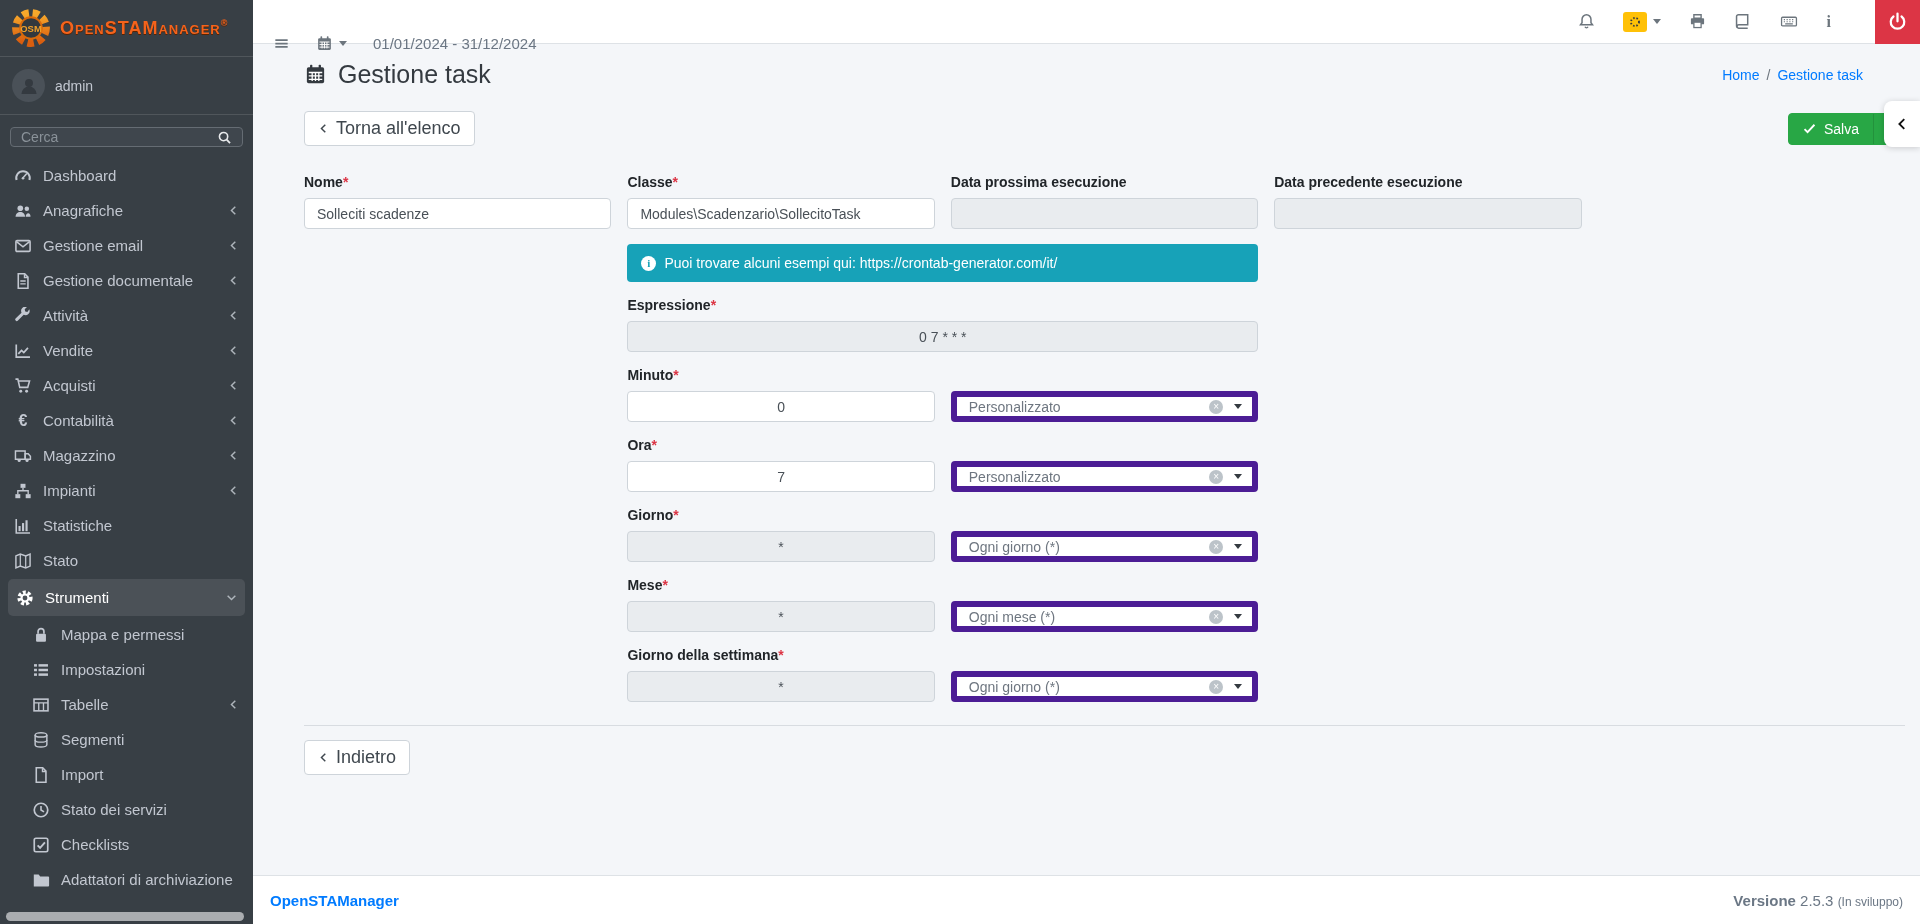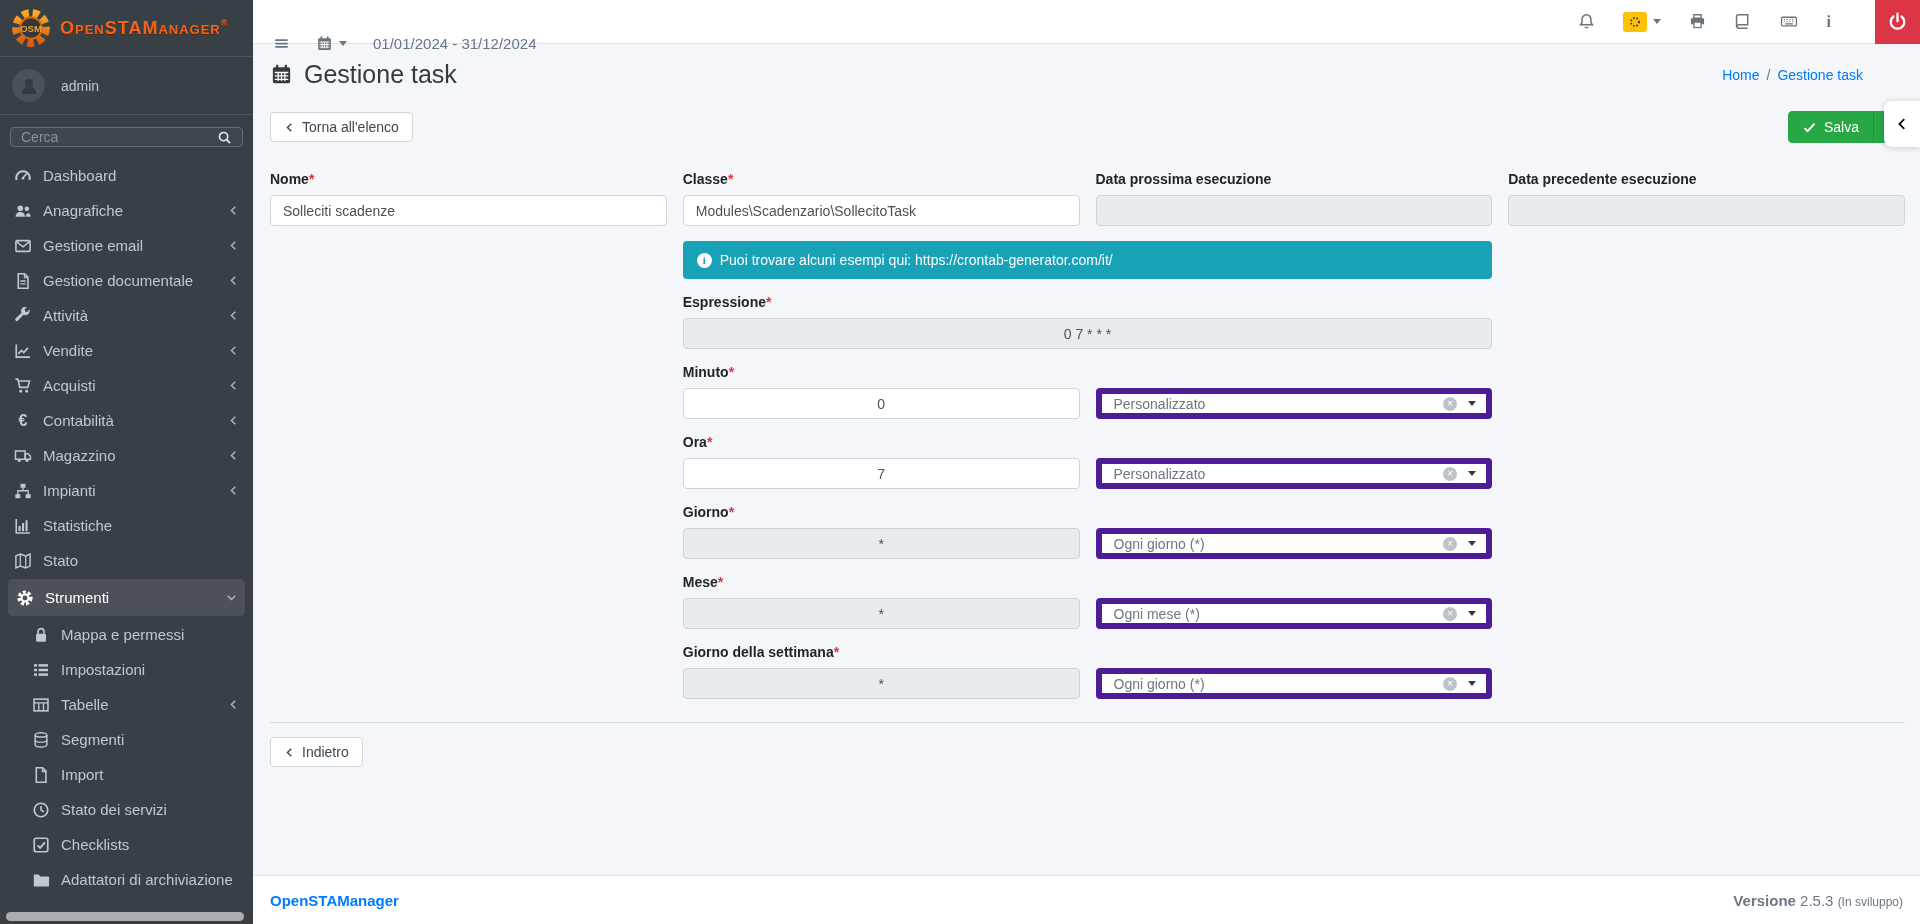--- a/index.html
+++ b/index.html
@@ -7,21 +7,21 @@
     font-family:"Liberation Sans", sans-serif; background:#f4f6f9; }
   .app { display:flex; width:1920px; height:924px; }
 
   
   .sidebar { width:253px; flex:none; background:#383f45; color:#c2c7d0; position:relative; overflow:hidden; }
   .brand { height:57px; display:flex; align-items:center; gap:8px; padding:0 10px;
            border-bottom:1px solid rgba(255,255,255,.12); }
   .brand-name { font-weight:bold; font-variant:small-caps; letter-spacing:1px; font-size:18px;
                 color:#f4631c; text-shadow:0 1px 0 #5a2300; white-space:nowrap; }
   .brand-reg { font-size:9px; vertical-align:top; color:#f4631c; }
-  .user-panel { display:flex; align-items:center; gap:16px; padding:12px; height:58px;
+  .user-panel { display:flex; align-items:center; gap:10px; padding:12px; height:58px;
                 border-bottom:1px solid rgba(255,255,255,.12); }
   .avatar { width:33px; height:33px; border-radius:50%; background:#4a5158; display:flex;
             align-items:center; justify-content:center; color:#343a40; overflow:hidden; }
   .user-name { font-size:14px; color:#c2c7d0; }
   .sidebar-search { margin:12px 10px 6px; height:20px; display:flex; align-items:stretch;
                     border:1px solid #656c73; border-radius:4px; background:#3f464d; overflow:hidden; }
   .sidebar-search input { flex:1; min-width:0; background:transparent; border:0; outline:none;
                     color:#c2c7d0; font-size:14px; padding:0 10px; font-family:inherit; }
   .sidebar-search input::placeholder { color:#8a9299; }
   .sidebar-search button { width:36px; background:transparent; border:0; color:#e8eaec;
@@ -51,49 +51,49 @@
            border-top:5px solid #343a40; display:inline-block; }
   .tb-group { display:flex; align-items:center; gap:6px; cursor:pointer; }
   .badge-warn { width:24px; height:20px; border-radius:3px; background:#ffc107; display:flex;
                 align-items:center; justify-content:center; color:#343a40; }
   .badge-warn svg { width:14px; height:14px; }
   .info-glyph { font-weight:900; font-size:16px; color:#6c757d; font-family:"Liberation Serif", serif; }
   .power-btn { width:45px; height:44px; background:#dc3545; border:0; color:#fff; display:flex;
                align-items:center; justify-content:center; cursor:pointer; margin-left:16px; }
   .power-btn svg { width:19px; height:19px; }
 
-  .content { flex:1; padding:14px 15px 0 17px; position:relative; }
+  .content { flex:1; padding:14px 15px 0 23px; position:relative;margin-left:28px; }
   .content-header { display:flex; align-items:center; justify-content:space-between;
                     margin:2px 0 22px; }
   .page-title { display:flex; align-items:center; gap:11px; font-size:25px; font-weight:500;
                 color:#343a40; }
   .page-title svg { width:23px; height:23px; }
   .breadcrumb { font-size:14px; color:#6c757d; padding-right:42px; }
   .breadcrumb a { color:#007bff; text-decoration:none; }
   .bc-sep { margin:0 7px; color:#6c757d; }
 
   .edge-toggle { position:absolute; top:57px; right:0; width:36px; height:46px; background:#fff;
                  border:0; border-radius:8px 0 0 8px; box-shadow:0 1px 6px rgba(0,0,0,.18);
                  display:flex; align-items:center; justify-content:center; cursor:pointer; color:#111; }
   .edge-toggle svg { width:14px; height:14px; }
 
   .toolbar { display:flex; align-items:center; justify-content:space-between; margin-bottom:28px; }
   .btn-light { display:inline-flex; align-items:center; gap:7px; background:#fff;
-               border:1px solid #ced4da; border-radius:4px; padding:6px 13px; font-size:14px;
+               border:1px solid #ced4da; border-radius:4px; padding:6px 13px; font-size:18px;
                color:#3f474e; cursor:pointer; font-family:inherit; }
   .btn-light svg { width:11px; height:11px; }
   .btn-save { display:inline-flex; align-items:stretch; background:#28a745; border:1px solid #28a745;
               border-radius:4px; color:#fff; overflow:hidden; cursor:pointer; padding:0; font-family:inherit; }
   .btn-save .save-main { display:flex; align-items:center; gap:8px; padding:7px 14px; font-size:14px; }
   .btn-save .save-main svg { width:13px; height:13px; }
   .btn-save .save-caret { display:flex; align-items:center; padding:0 11px;
                           border-left:1px solid rgba(0,0,0,.12); }
   .btn-save .save-caret .caret { border-top-color:#fff; }
 
-  .form-grid { display:grid; grid-template-columns:repeat(4,1fr); column-gap:16px; }
+  .form-grid { display:grid; grid-template-columns:repeat(5,1fr); column-gap:16px; }
   .form-group { margin-bottom:15px; }
   .form-label { display:block; font-size:14px; font-weight:bold; color:#212529;
                 margin-bottom:7px; line-height:17px; }
   .req { color:#dc3545; font-weight:bold; }
   .form-control { width:100%; height:31px; border:1px solid #ced4da; border-radius:4px;
                   background:#fff; color:#495057; font-size:14px; padding:4px 12px;
                   font-family:inherit; outline:none; }
   .form-control:disabled { background:#e9ecef; }
   .text-center { text-align:center; }
   .span-mid { grid-column:2 / span 2; }

